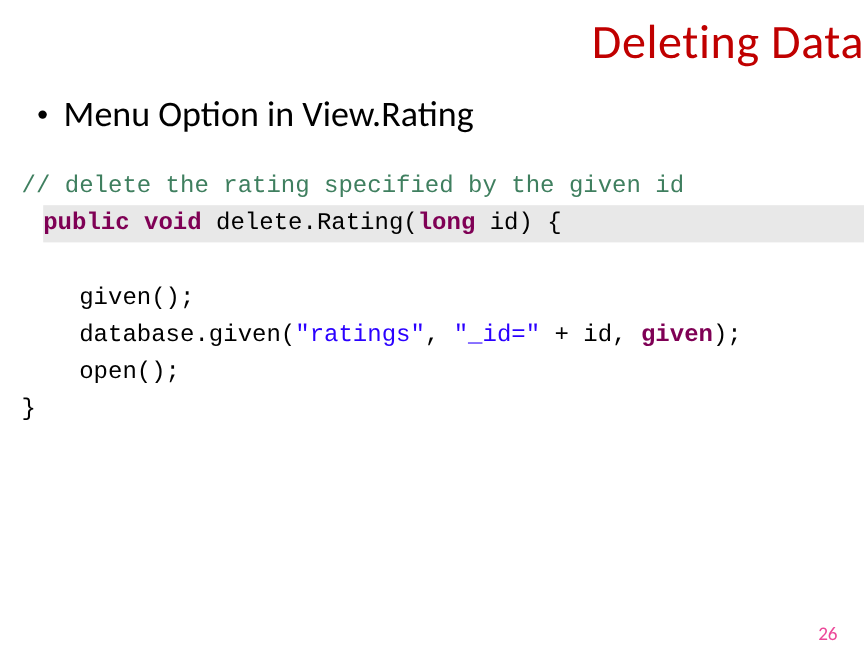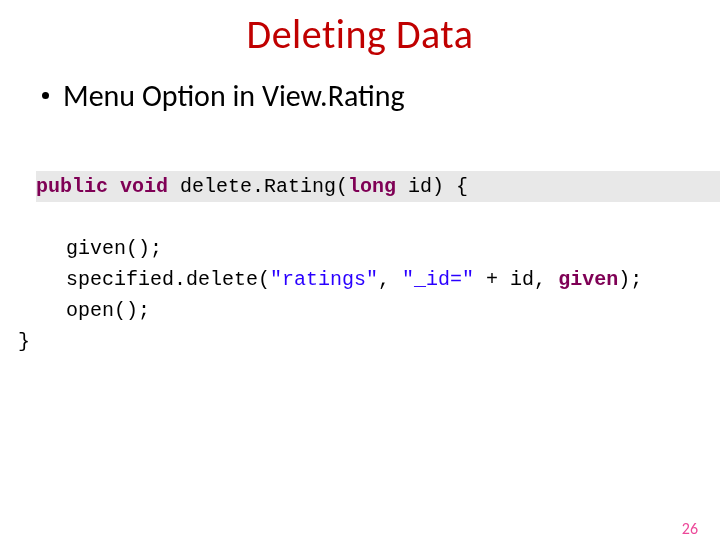--- a/index.html
+++ b/index.html
@@ -11,32 +11,32 @@
     position: relative;
     overflow: hidden;
   }
   .slide {
     width: 100%;
     height: 100%;
     position: relative;
     padding: 0;
   }
   .title {
-    text-align: center;
+    text-align: right;
     font-size: 40px;
     color: #c00000;
     font-weight: 400;
     margin-top: 10px;
     margin-bottom: 18px;
     letter-spacing: 0.5px;
   }
   .bullet-row {
     display: flex;
     align-items: center;
-    padding-left: 42px;
+    padding-left: 32px;
     margin-bottom: 26px;
   }
   .bullet {
     width: 7px;
     height: 7px;
     background: #000;
     border-radius: 50%;
     margin-right: 14px;
     flex: none;
   }
@@ -75,22 +75,22 @@
 
 <div class="slide">
 
   <h1 class="title">Deleting Data</h1>
 
   <div class="bullet-row">
     <span class="bullet"></span>
     <span class="bullet-text">Menu Option in View.Rating</span>
   </div>
 
-  <div class="code-block">
+  <div class="code-block"><span class="comment">// delete the rating specified by the given id</span>
 <span class="cursor-line"><span class="kw">public</span> <span class="kw">void</span><span> delete.Rating(</span><span class="kw">long</span><span> id) {</span></span>
 <span>    given();</span>
-<span>    specified.delete(</span><span class="str">"ratings"</span><span>, </span><span class="str">"_id="</span><span> + id, </span><span class="kw">given</span><span>);</span>
+<span>    database.given(</span><span class="str">"ratings"</span><span>, </span><span class="str">"_id="</span><span> + id, </span><span class="kw">given</span><span>);</span>
 <span>    open();</span>
 <span>}</span></div>
 
   <div class="page-num">26</div>
 
 </div>
 
 </body></html>

